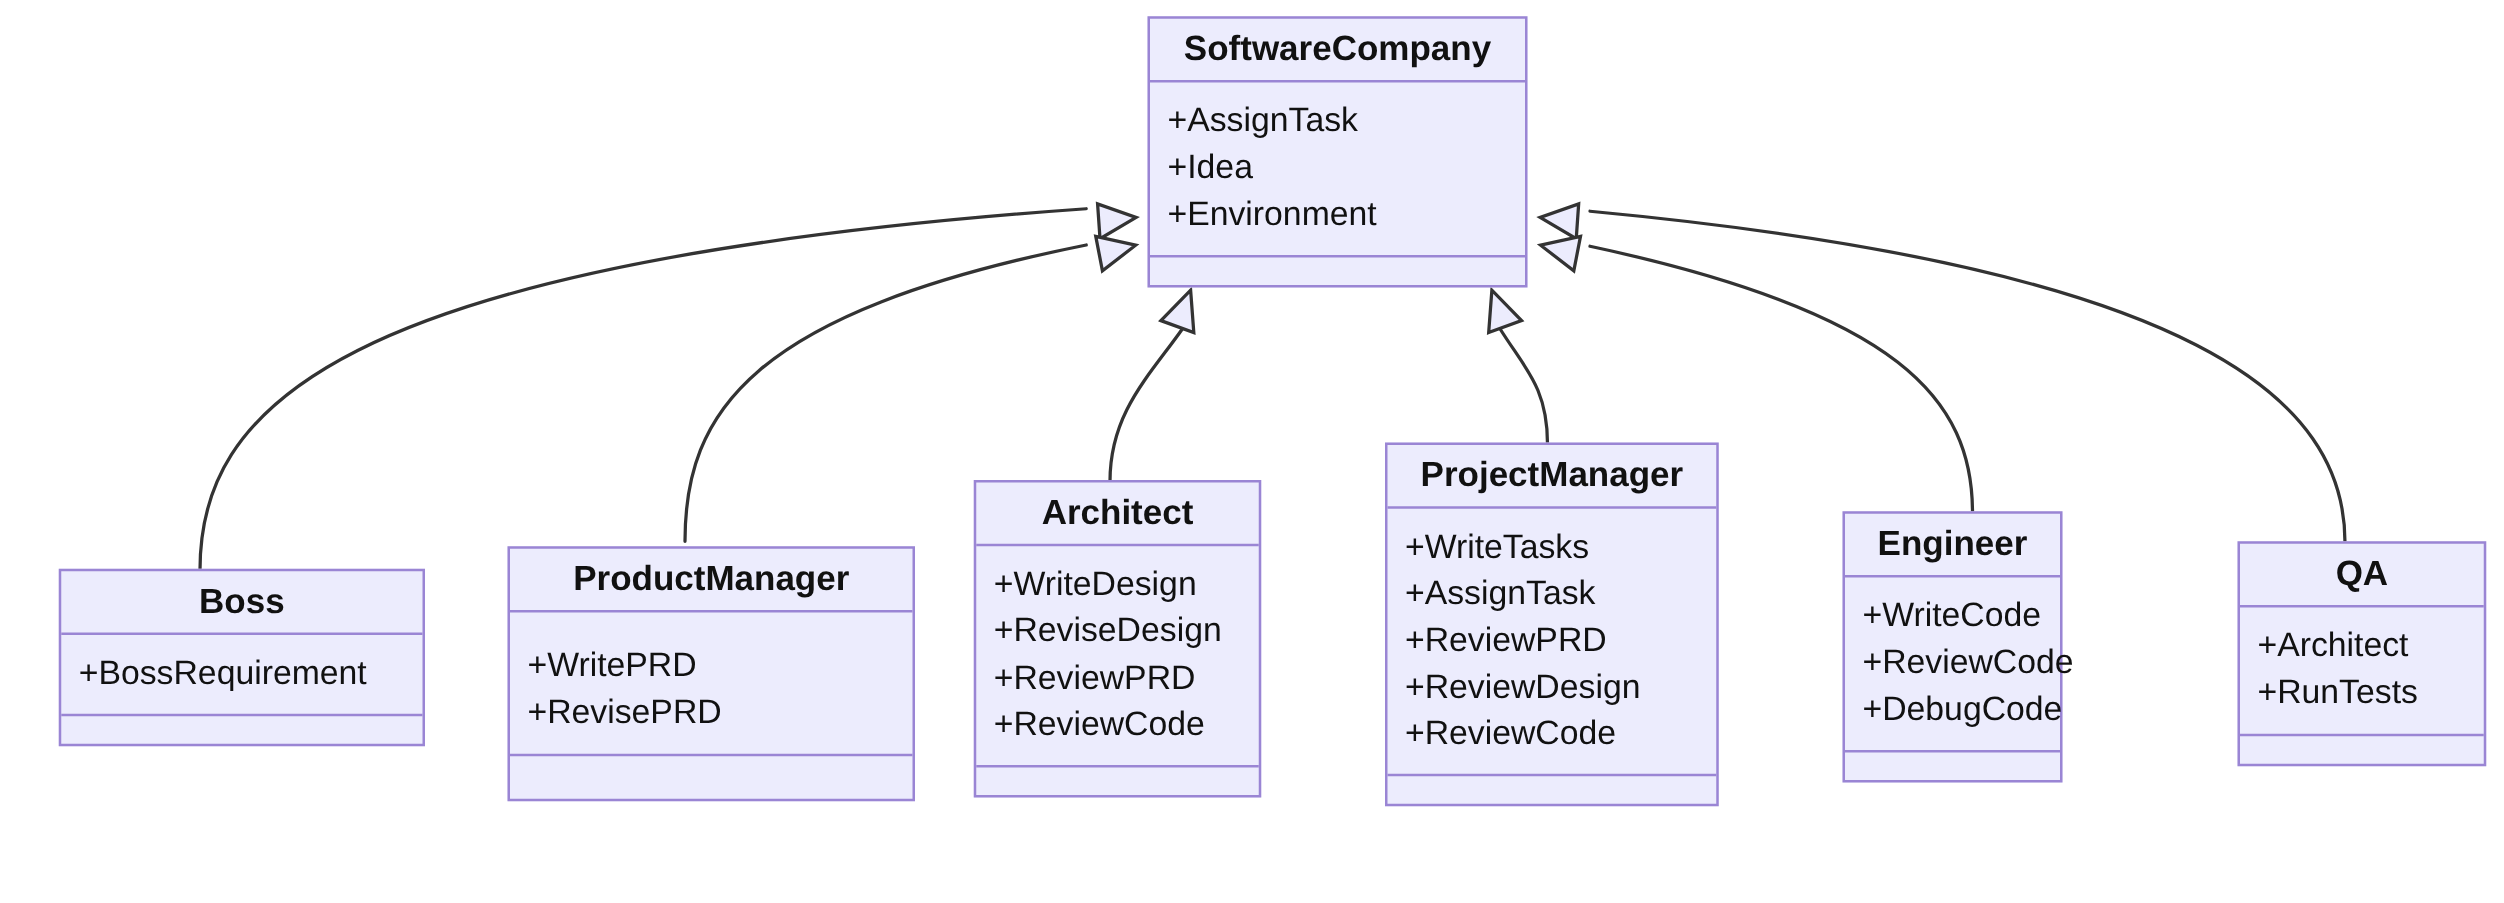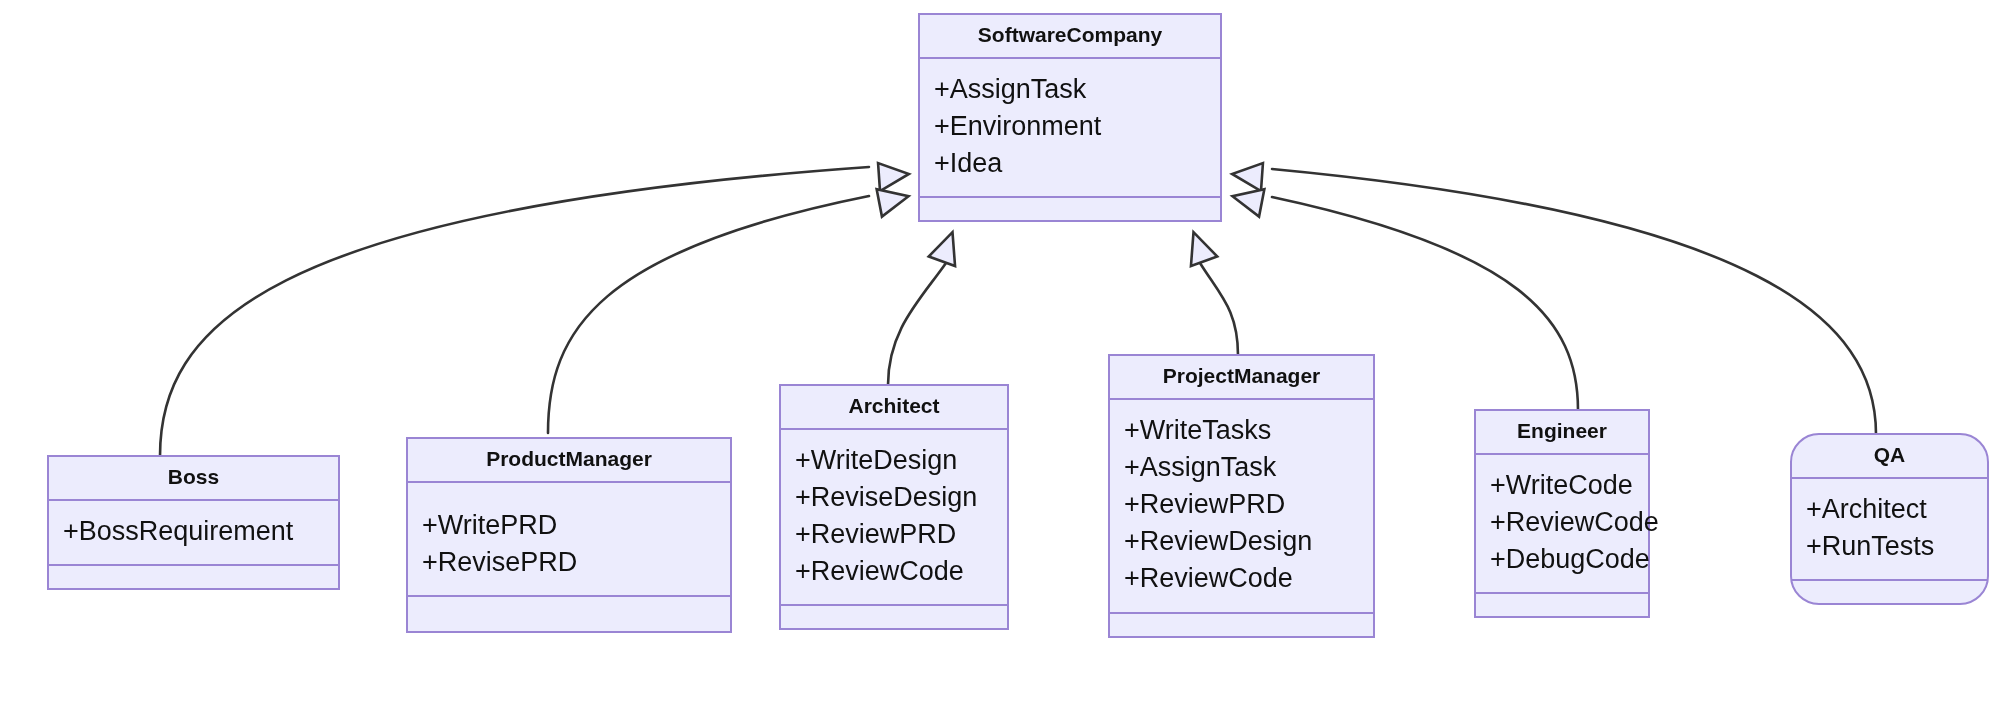--- a/index.html
+++ b/index.html
@@ -31,21 +31,21 @@
     box-sizing: border-box;
     background: #ececfd;
     border: 2px solid #9a85d4;
     display: flex;
     flex-direction: column;
     z-index: 5;
   }
   .uml-title {
     text-align: center;
     font-weight: bold;
-    font-size: 21px;
+    font-size: 28px;
     color: #111111;
     padding: 9px 14px 11px 14px;
     border-bottom: 2px solid #9a85d4;
     line-height: 1.05;
     white-space: nowrap;
   }
   .uml-members {
     padding: 13px 14px 15px 14px;
     border-bottom: 2px solid #9a85d4;
     display: flex;
@@ -97,22 +97,22 @@
       <polygon points="1262,162 1262,190 1232,175" transform="rotate(4 1247 176)"></polygon>
 
       <polygon points="1262,186 1262,214 1232,199" transform="rotate(11 1247 200)"></polygon>
     </g>
   </svg>
 
   <div class="uml-class" style="left:918px; top:13px; width:304px;">
     <div class="uml-title">SoftwareCompany</div>
     <div class="uml-members">
       <div class="uml-member">+AssignTask</div>
+      <div class="uml-member">+Idea</div>
       <div class="uml-member">+Environment</div>
-      <div class="uml-member">+Idea</div>
     </div>
     <div class="uml-methods"></div>
   </div>
 
   <div class="uml-class" style="left:14px; top:455px; width:293px;margin-left:33px;">
     <div class="uml-title">Boss</div>
     <div class="uml-members">
       <div class="uml-member">+BossRequirement</div>
     </div>
     <div class="uml-methods"></div>
@@ -153,21 +153,21 @@
   <div class="uml-class" style="left:1474px; top:409px; width:176px;">
     <div class="uml-title">Engineer</div>
     <div class="uml-members">
       <div class="uml-member">+WriteCode</div>
       <div class="uml-member">+ReviewCode</div>
       <div class="uml-member">+DebugCode</div>
     </div>
     <div class="uml-methods"></div>
   </div>
 
-  <div class="uml-class" style="left:1790px; top:433px; width:199px;border-radius:29px;">
+  <div class="uml-class" style="left:1790px; top:433px; width:199px;">
     <div class="uml-title">QA</div>
     <div class="uml-members">
       <div class="uml-member">+Architect</div>
       <div class="uml-member">+RunTests</div>
     </div>
     <div class="uml-methods"></div>
   </div>
 
 </div>
 

